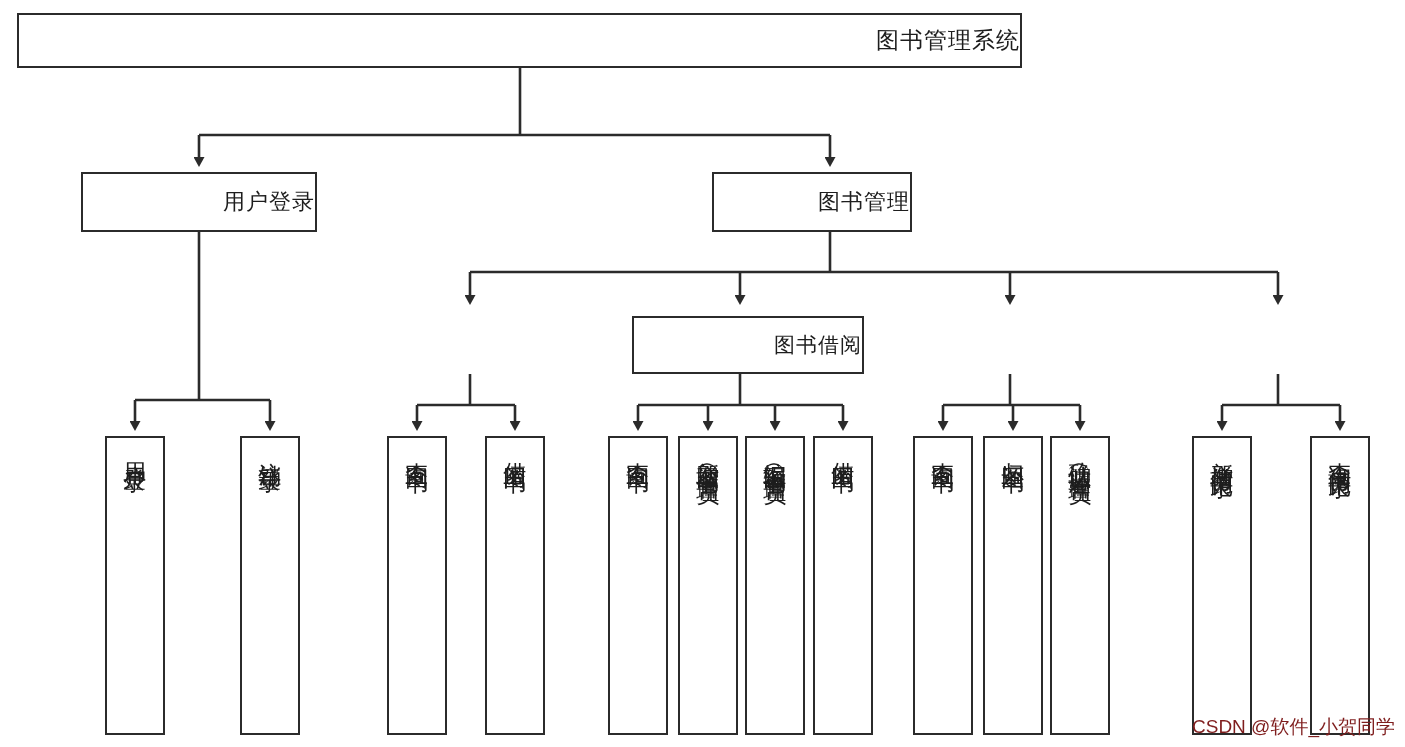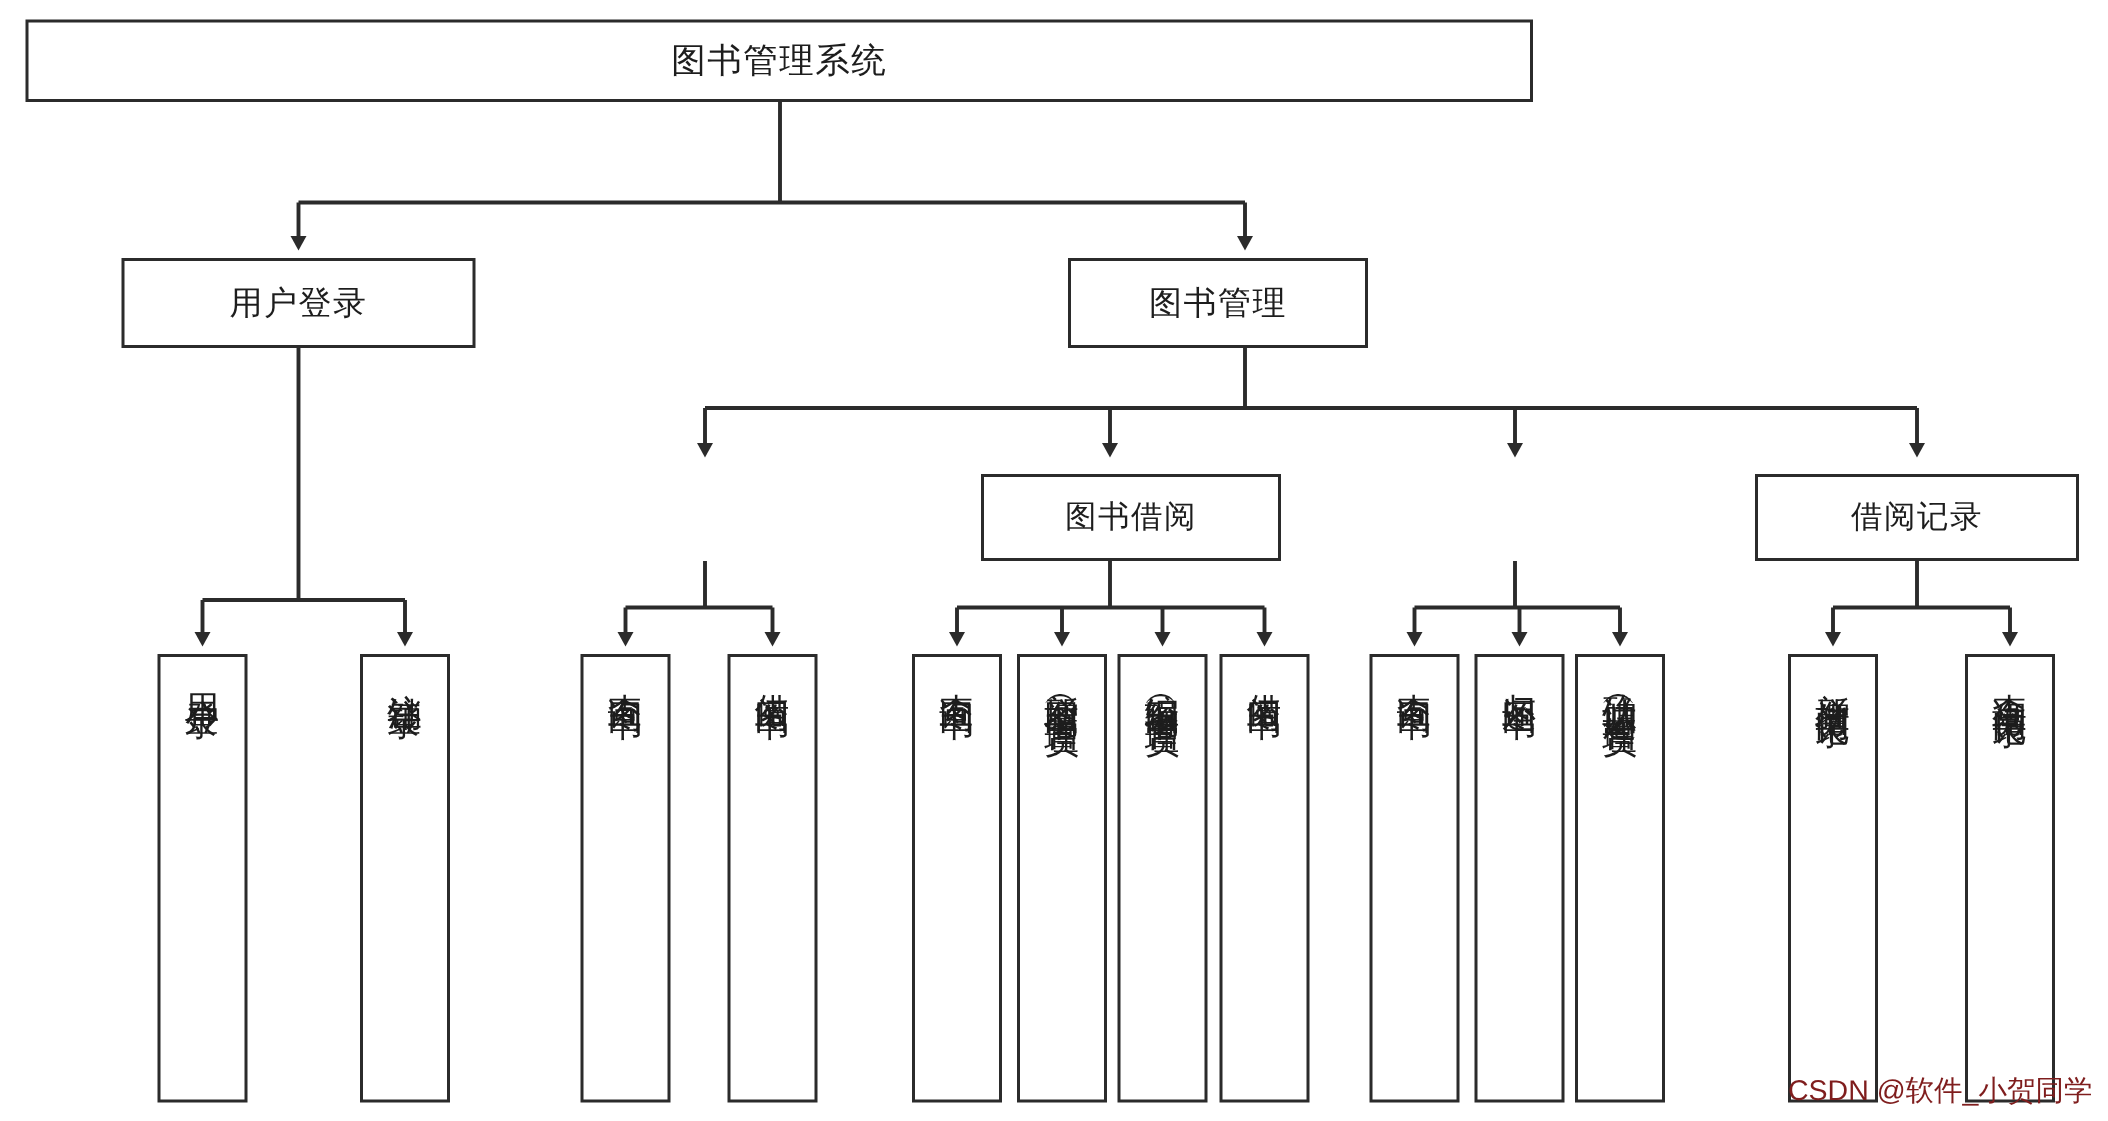--- a/index.html
+++ b/index.html
@@ -25,21 +25,21 @@
     width: 1405px;
     height: 747px;
   }
   .node {
     position: absolute;
     box-sizing: border-box;
     background: #ffffff;
     border: 2px solid #2b2b2b;
     display: flex;
     align-items: center;
-    justify-content: center;
+    justify-content: flex-end;
     z-index: 2;
   }
   .node .label {
     color: #1d1d1d;
     letter-spacing: 1px;
     white-space: nowrap;
     line-height: 1.15;
   }
   .node.root .label { font-size: 23px; }
   .node.lvl2 .label { font-size: 22px; }
@@ -127,25 +127,22 @@
     <span class="label">图书管理系统</span>
   </div>
 
   <div class="node lvl2" style="left:81px; top:172px; width:236px; height:60px;">
     <span class="label">用户登录</span>
   </div>
   <div class="node lvl2" style="left:712px; top:172px; width:200px; height:60px;">
     <span class="label">图书管理</span>
   </div>
 
-  <div class="node lvl3" style="left:632px; top:316px; width:200px; height:58px;margin-left:22px;">
+  <div class="node lvl3" style="left:632px; top:316px; width:232px; height:58px;">
     <span class="label">图书借阅</span>
-  </div>
-  <div class="node lvl3" style="left:1170px; top:316px; width:216px; height:58px;">
-    <span class="label">借阅记录</span>
   </div>
 
   <div class="node leaf" style="left:105px; top:436px; width:60px; height:299px;">
     <span class="label">用户登录</span>
   </div>
   <div class="node leaf" style="left:240px; top:436px; width:60px; height:299px;">
     <span class="label">注销登录</span>
   </div>
 
   <div class="node leaf" style="left:387px; top:436px; width:60px; height:299px;">

